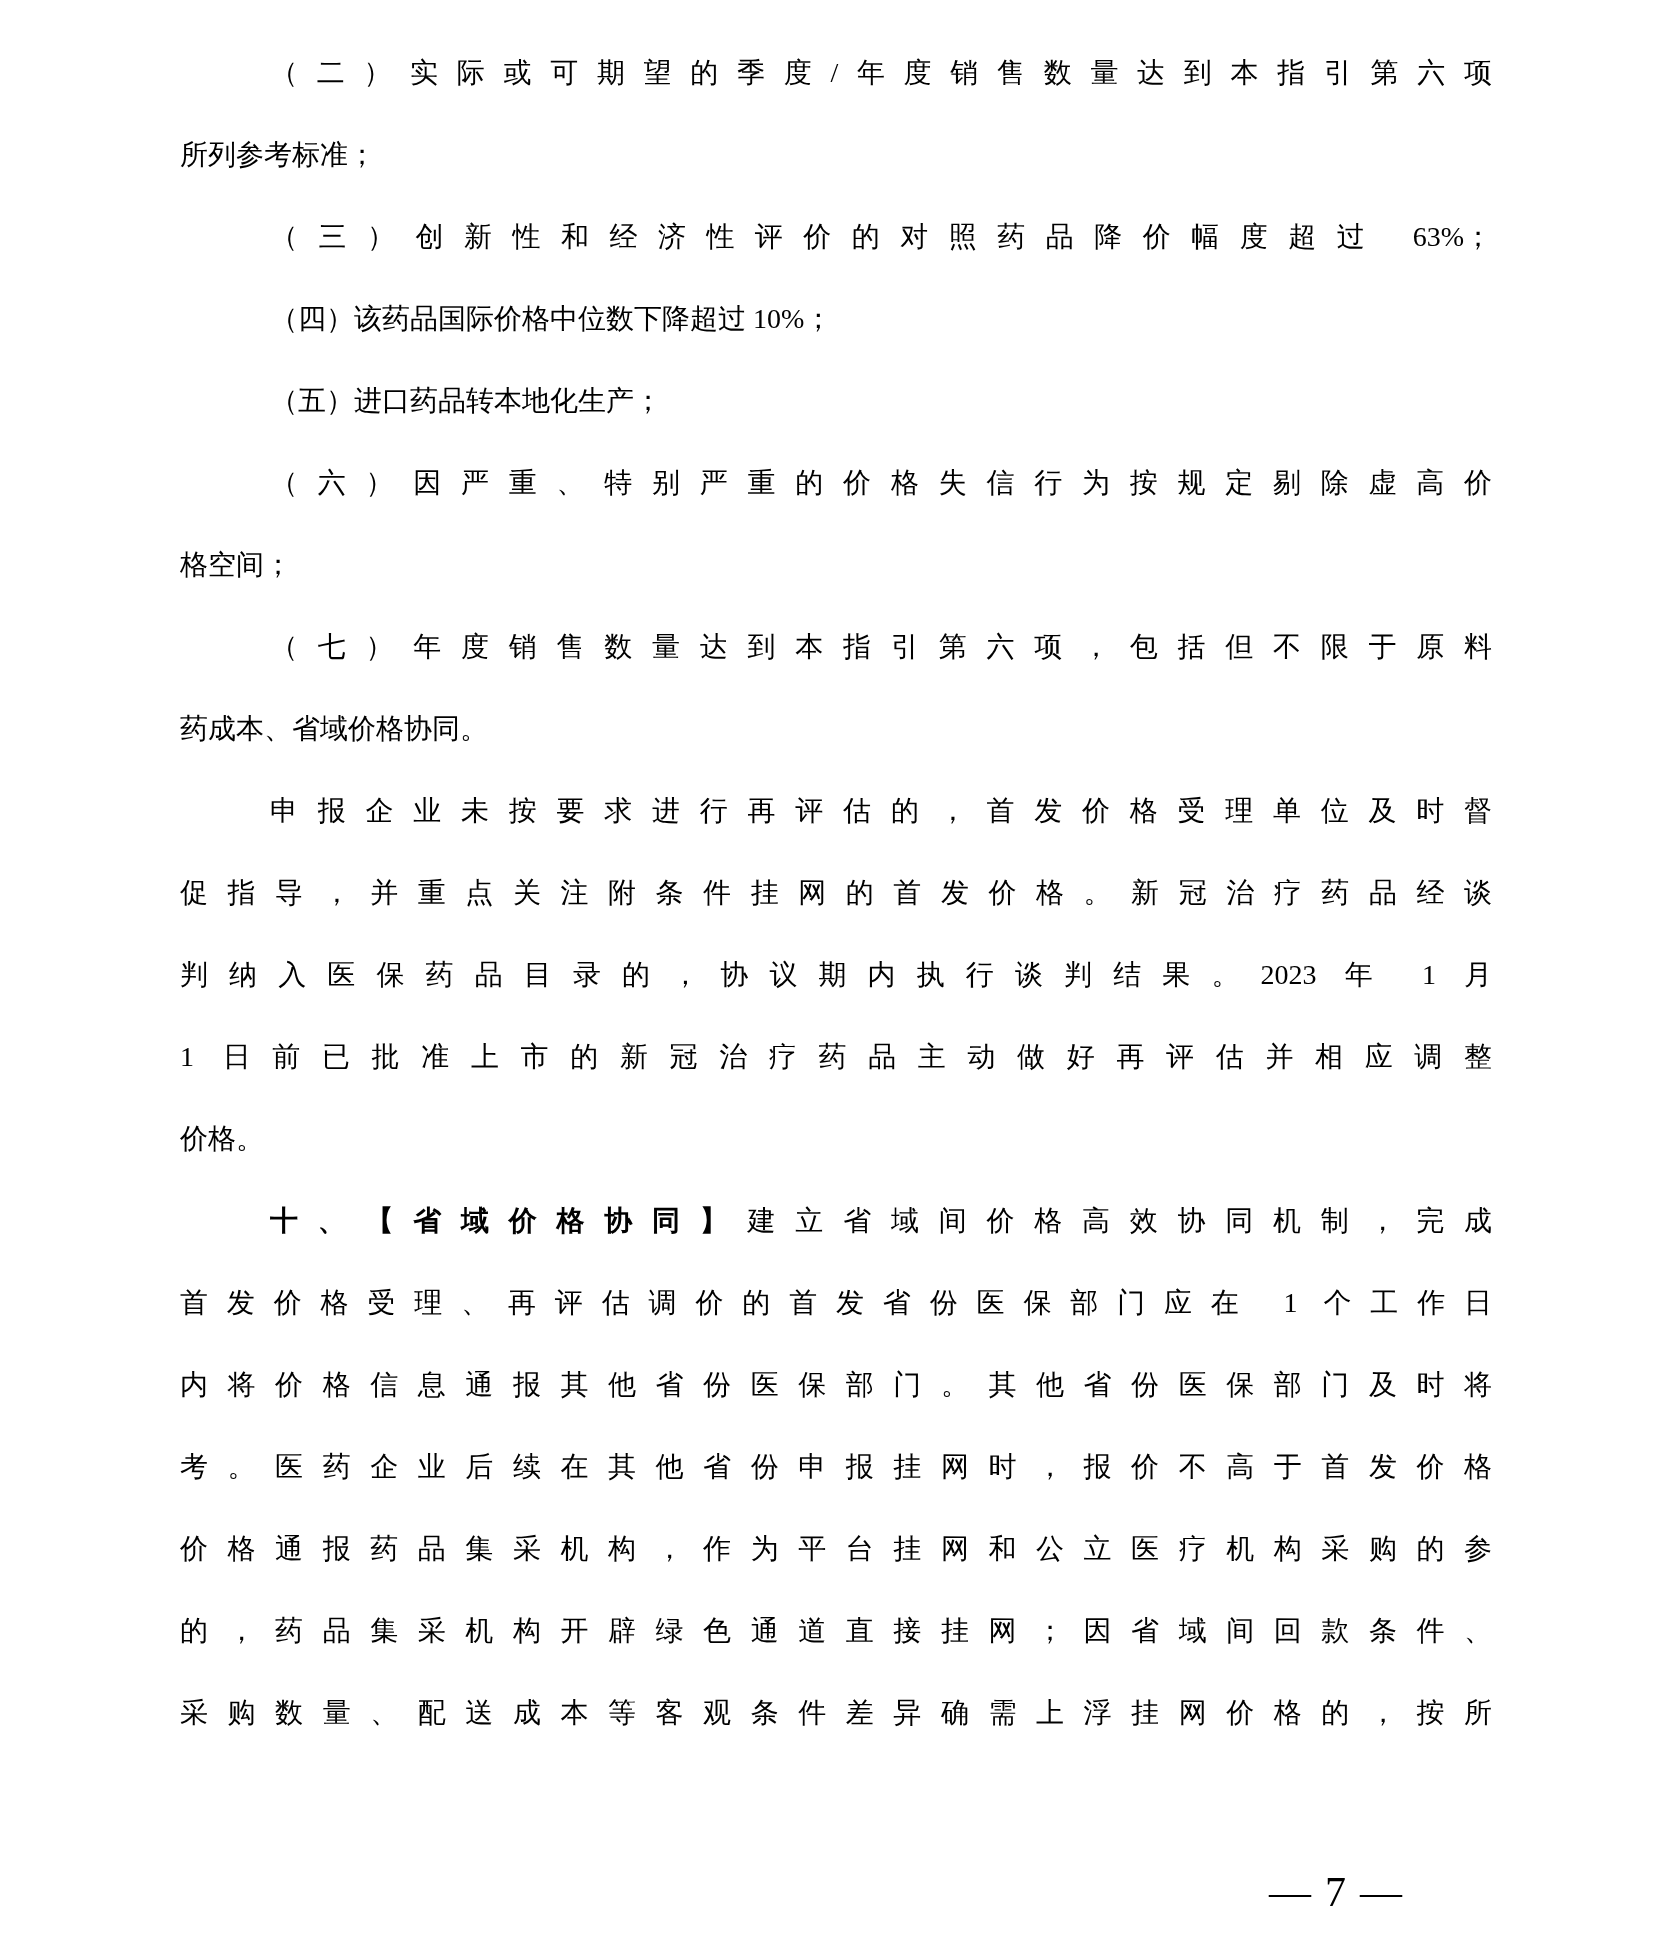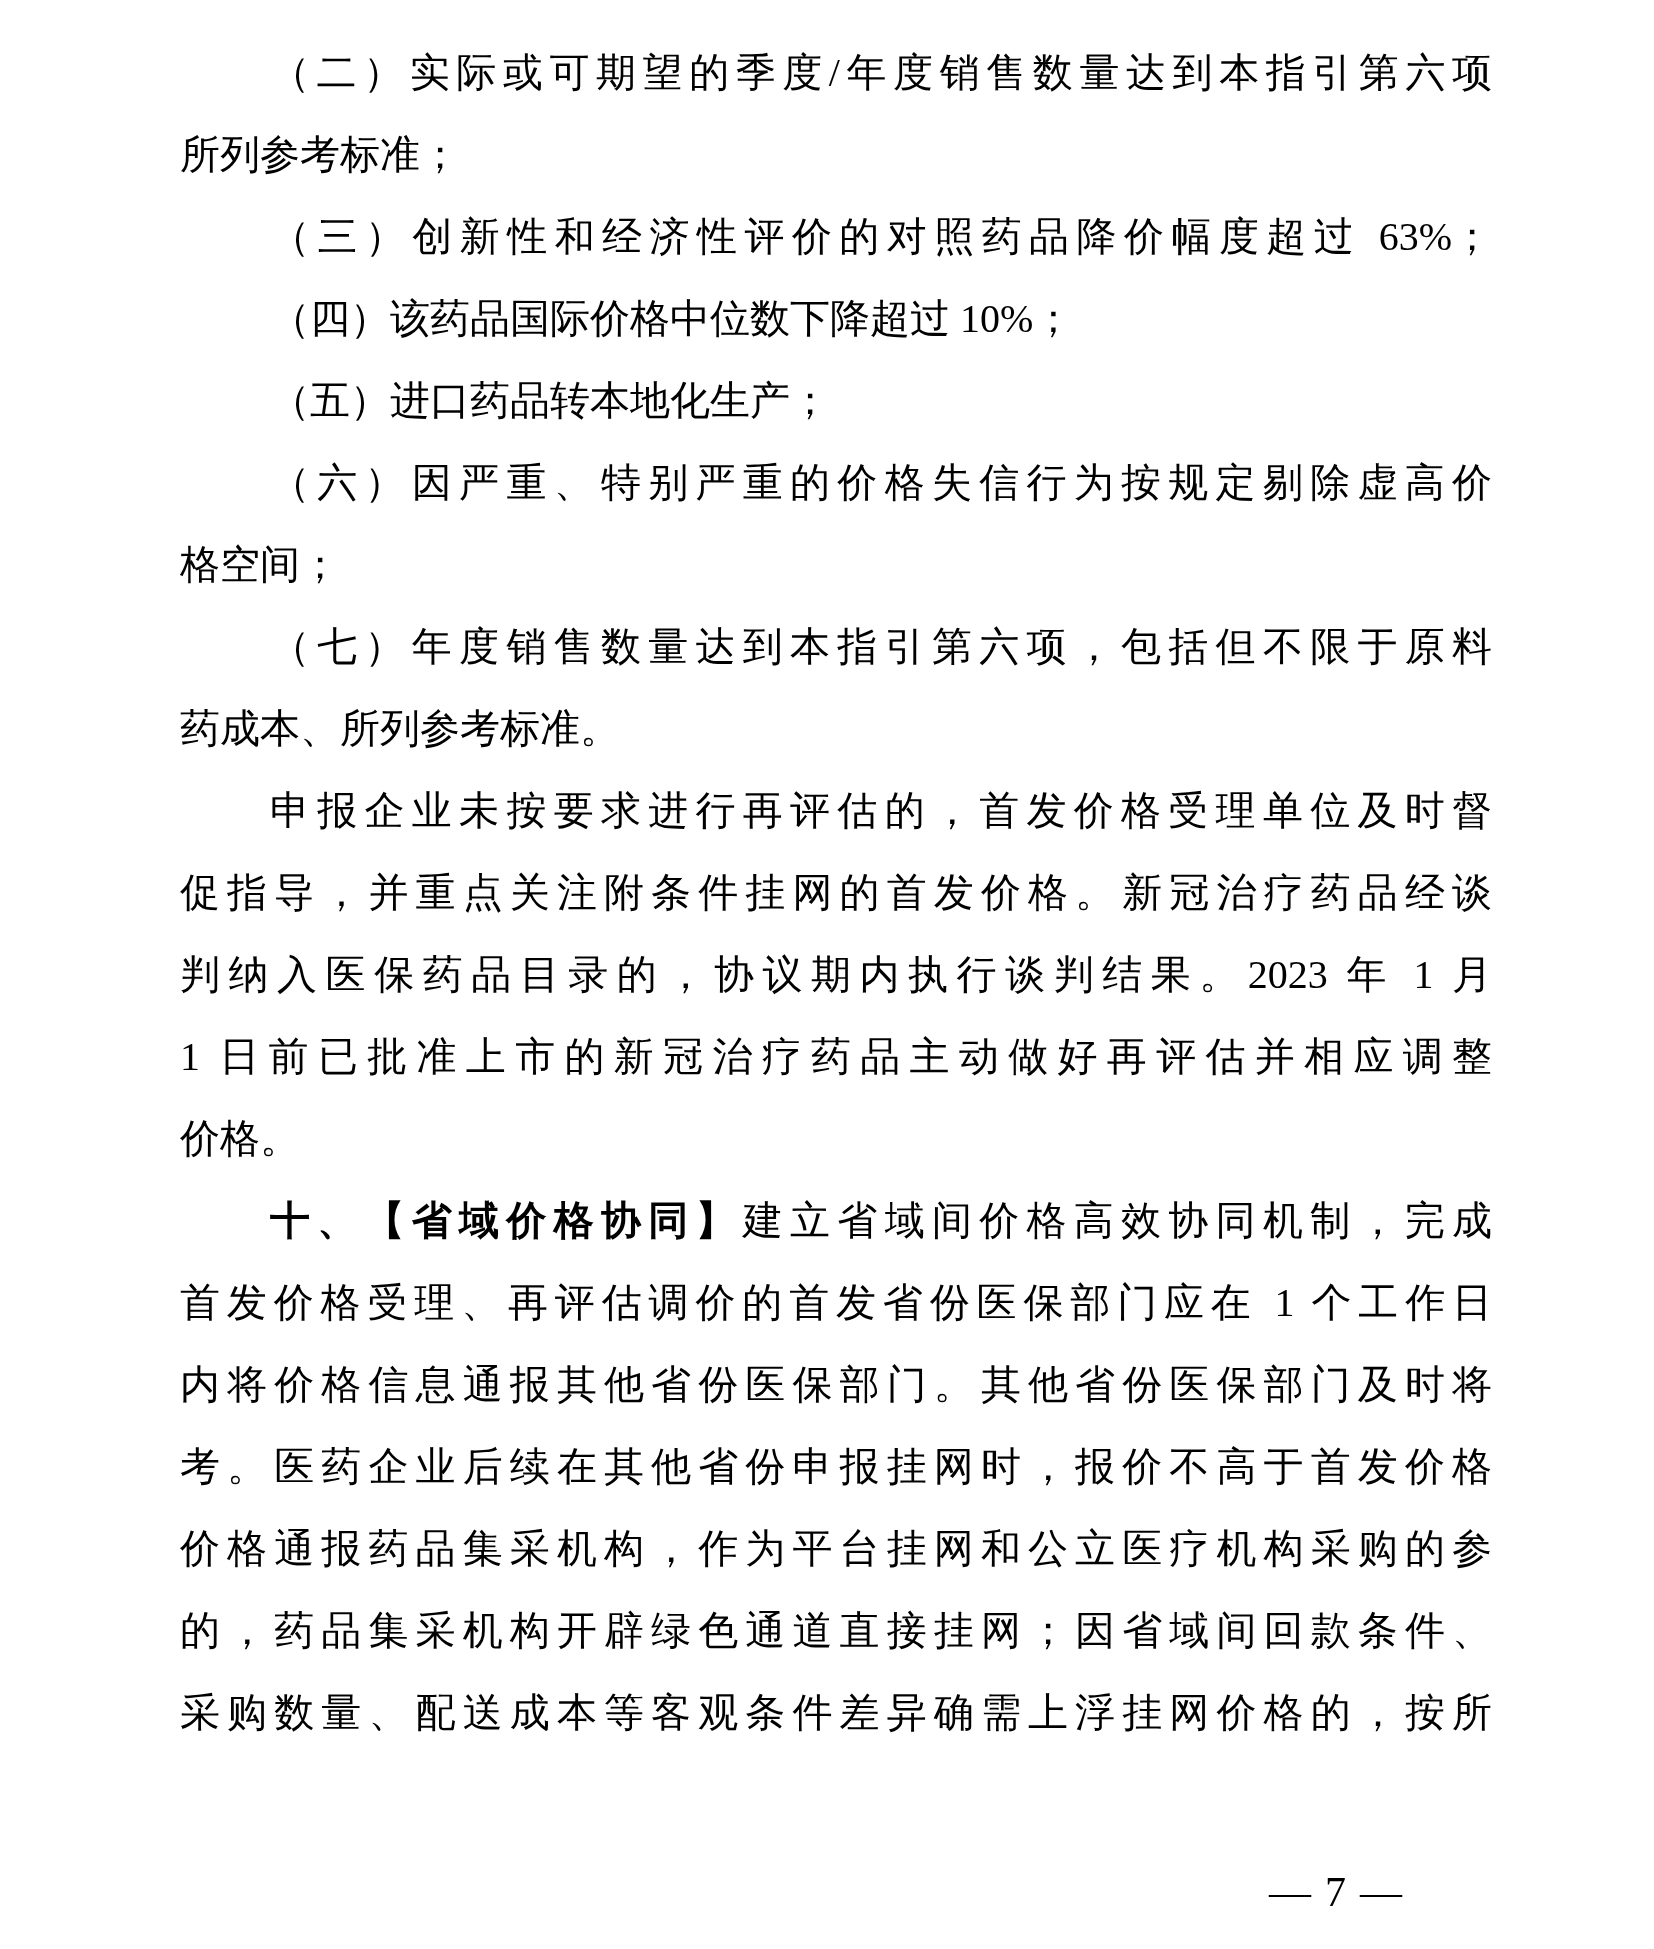--- a/index.html
+++ b/index.html
@@ -16,21 +16,21 @@
     font-family: "Liberation Serif", serif;
     overflow: hidden;
   }
   .content {
     position: absolute;
     left: 180px;
     top: 32px;
     width: 1312px;
   }
   .line {
-    font-size: 40px;
+    font-size: 28px;
     line-height: 82px;
     height: 82px;
     white-space: nowrap;
     overflow: hidden;
     text-align: left;
   }
   .line.just {
     white-space: normal;
     text-align: justify;
     text-align-last: justify;
@@ -63,21 +63,21 @@
 <div class="page">
   <div class="content">
     <div class="line ind just">（二）实际或可期望的季度/年度销售数量达到本指引第六项</div>
     <div class="line">所列参考标准；</div>
     <div class="line ind just">（三）创新性和经济性评价的对照药品降价幅度超过 63%；</div>
     <div class="line ind">（四）该药品国际价格中位数下降超过 10%；</div>
     <div class="line ind">（五）进口药品转本地化生产；</div>
     <div class="line ind just">（六）因严重、特别严重的价格失信行为按规定剔除虚高价</div>
     <div class="line">格空间；</div>
     <div class="line ind just">（七）年度销售数量达到本指引第六项，包括但不限于原料</div>
-    <div class="line">药成本、所列参考标准。</div>
+    <div class="line">药成本、省域价格协同。</div>
     <div class="line ind just">申报企业未按要求进行再评估的，首发价格受理单位及时督</div>
     <div class="line just">促指导，并重点关注附条件挂网的首发价格。新冠治疗药品经谈</div>
     <div class="line just">判纳入医保药品目录的，协议期内执行谈判结果。2023 年 1 月</div>
     <div class="line just">1 日前已批准上市的新冠治疗药品主动做好再评估并相应调整</div>
     <div class="line">价格。</div>
     <div class="line ind just"><span class="section-heading-bold">十、【省域价格协同】</span><span>建立省域间价格高效协同机制，完成</span></div>
     <div class="line just">首发价格受理、再评估调价的首发省份医保部门应在 1 个工作日</div>
     <div class="line just">内将价格信息通报其他省份医保部门。其他省份医保部门及时将</div>
     <div class="line just">考。医药企业后续在其他省份申报挂网时，报价不高于首发价格</div>
     <div class="line just">价格通报药品集采机构，作为平台挂网和公立医疗机构采购的参</div>

